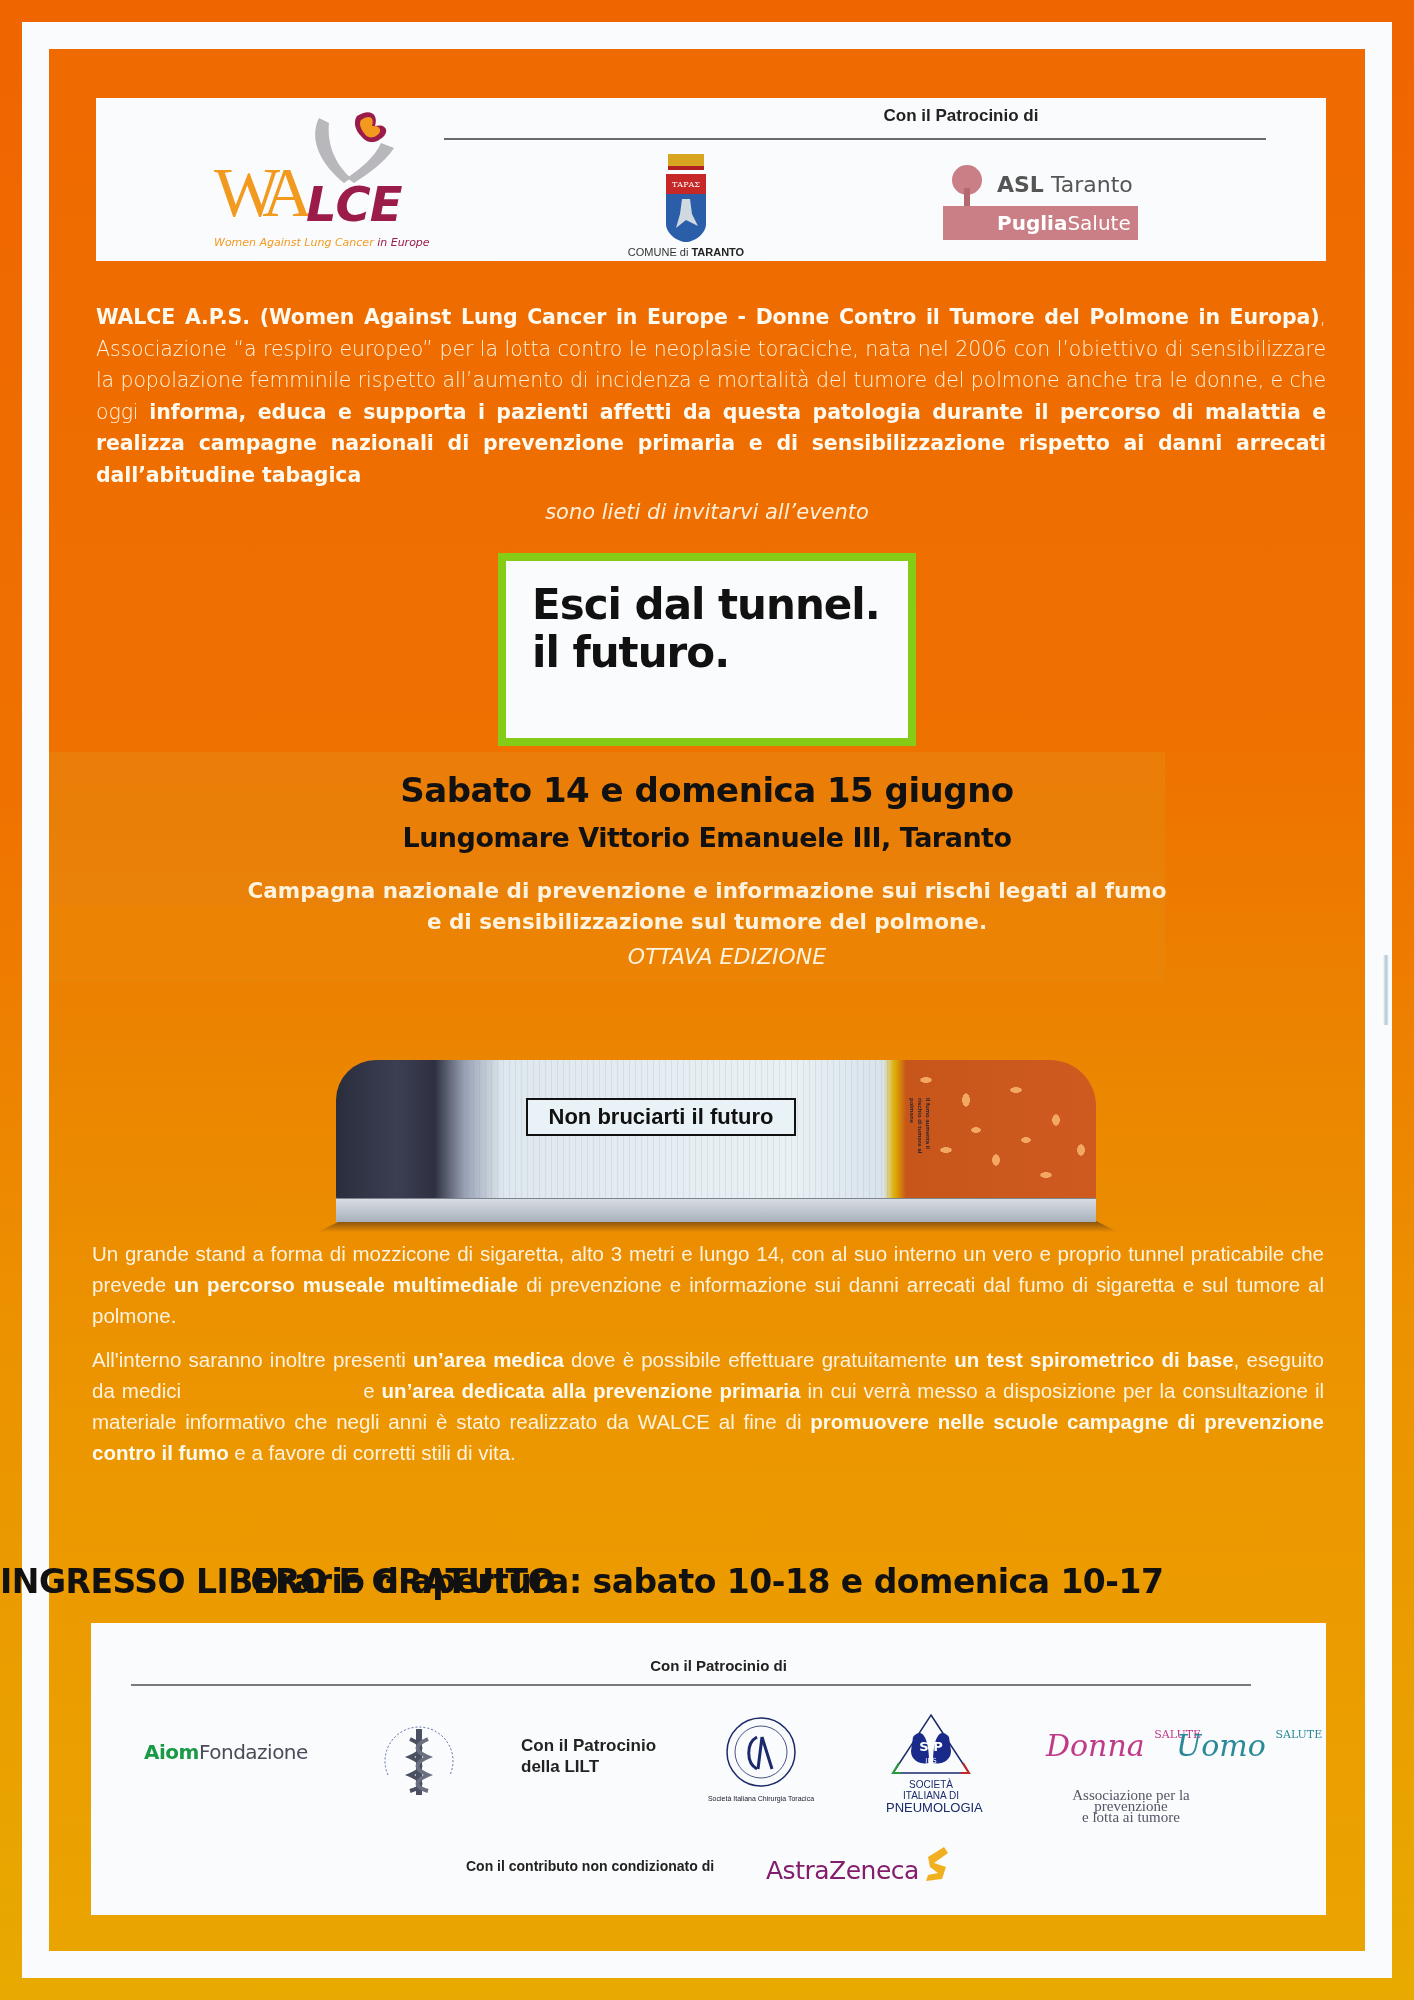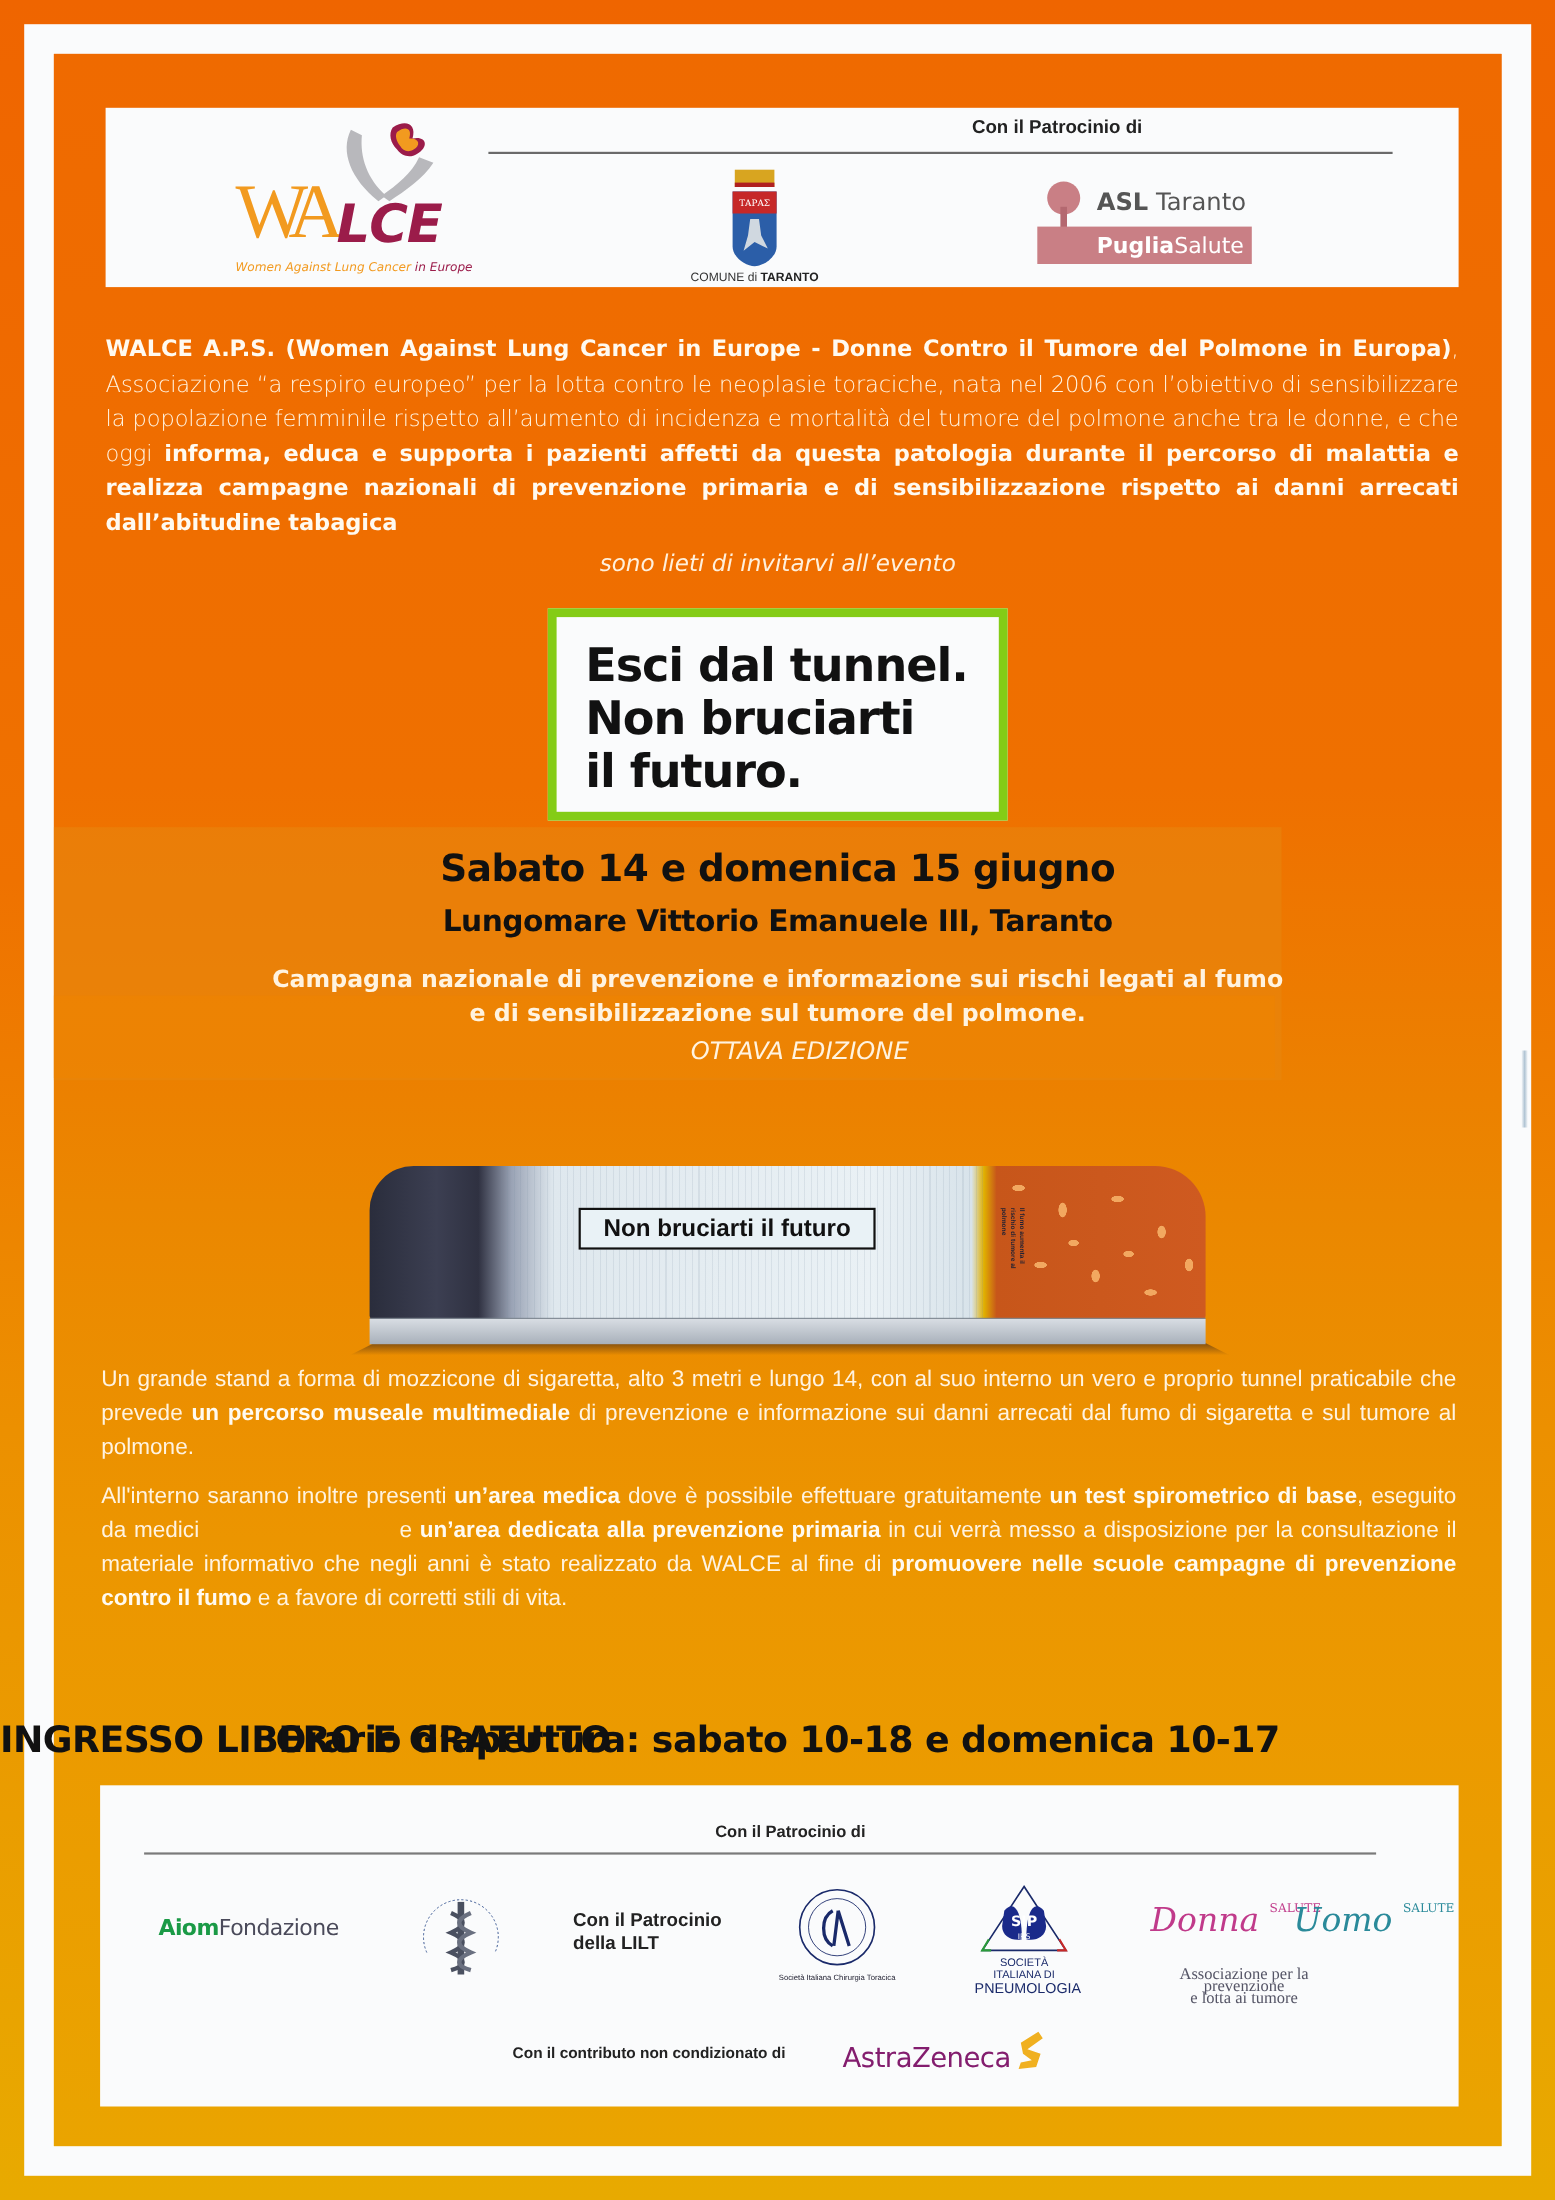--- a/index.html
+++ b/index.html
@@ -298,21 +298,20 @@
   </div>
 </div>
 
 <div class="intro">
   <b>WALCE A.P.S. (Women Against Lung Cancer in Europe - Donne Contro il Tumore del Polmone in Europa)</b><span>, Associazione “a respiro europeo” per la lotta contro le neoplasie toraciche, nata nel 2006 con l’obiettivo di sensibilizzare la popolazione femminile rispetto all’aumento di incidenza e mortalità del tumore del polmone anche tra le donne, e che oggi </span><b>informa, educa e supporta i pazienti affetti da questa patologia durante il percorso di malattia e realizza campagne nazionali di prevenzione primaria e di sensibilizzazione rispetto ai danni arrecati dall’abitudine tabagica</b>
 </div>
 <div class="invite">sono lieti di invitarvi all’evento</div>
 
 <div class="slogan-box">
   <div class="slogan-line">Esci dal tunnel.</div>
-  <div class="slogan-line">Non bruciarti</div>
   <div class="slogan-line">il futuro.</div>
 </div>
 
 <div class="date-title">Sabato 14 e domenica 15 giugno</div>
 <div class="place-title">Lungomare Vittorio Emanuele III, Taranto</div>
 <div class="campaign">
   <div>Campagna nazionale di prevenzione e informazione sui rischi legati al fumo</div>
   <div>e di sensibilizzazione sul tumore del polmone.</div>
 </div>
 <div class="edition">OTTAVA EDIZIONE</div>

